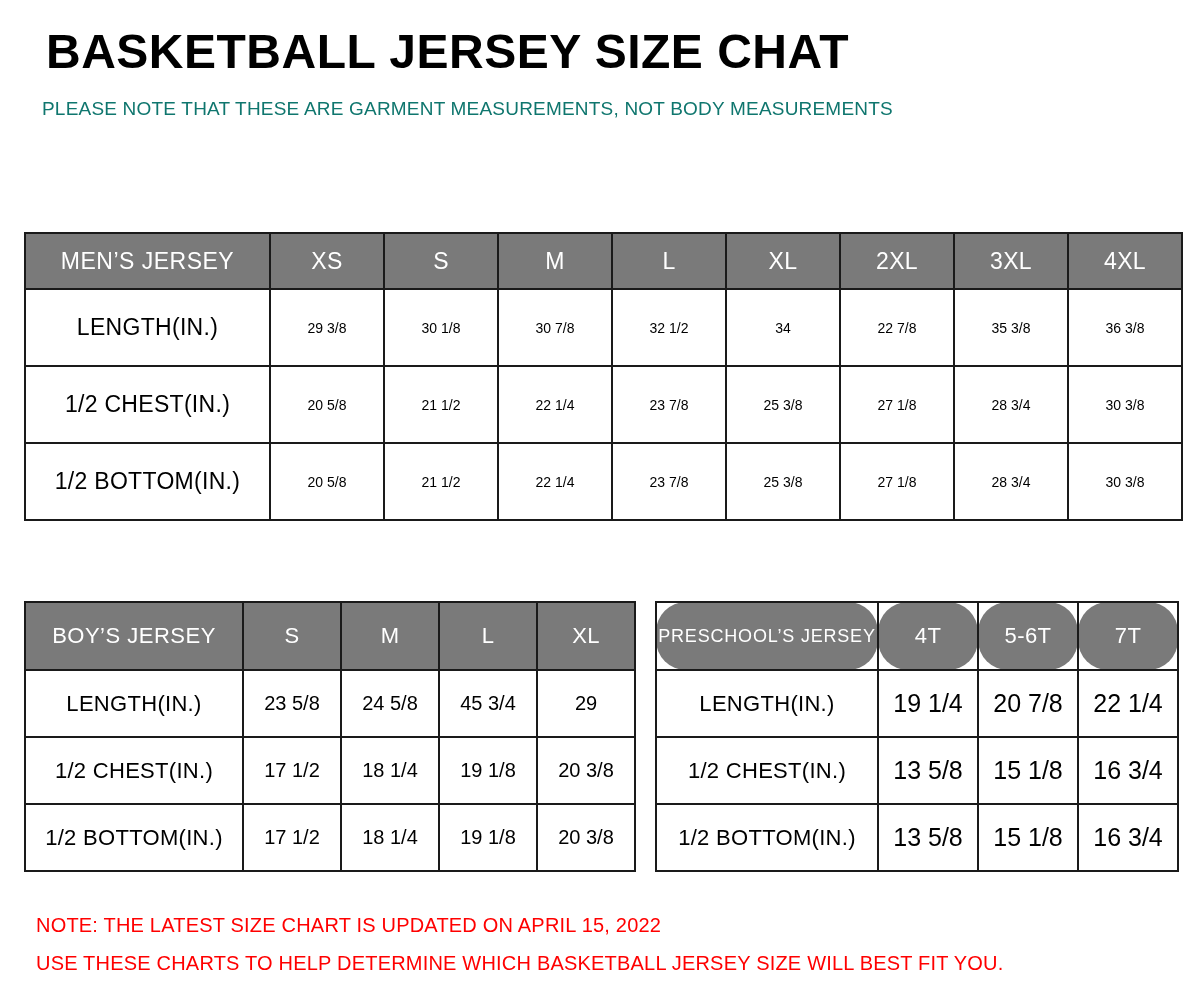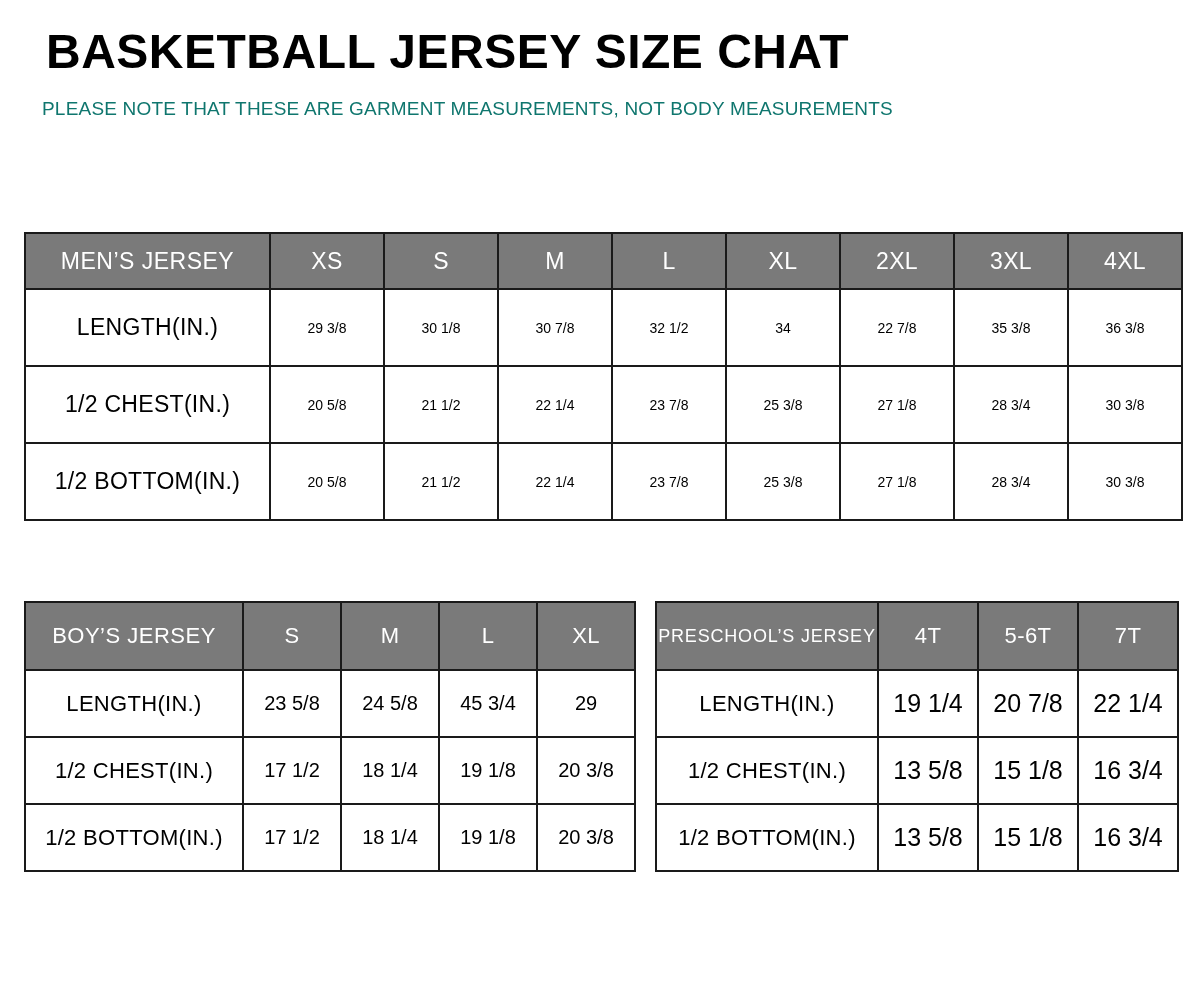--- a/index.html
+++ b/index.html
@@ -93,21 +93,21 @@
 
   
   #preschool-table {
     position: absolute;
     left: 655px;
     top: 575px;
     width: 522px;
   }
   #preschool-table col.c0 { width: 222px; }
   #preschool-table col.cx { width: 100px; }
-  #preschool-table .hdr-row td { height: 68px; font-size: 22px; }
+  #preschool-table .hdr-row td { height: 68px; font-size: 22px; border-radius: 30px; }
   #preschool-table .hdr-row td.rowlabel-h { font-size: 18px; letter-spacing: 0.8px; }
   #preschool-table .body-row td { height: 67px; font-size: 25px; }
   #preschool-table .body-row td.rowlabel { font-size: 22px; }
 
   .note-bottom {
     position: absolute;
     left: 36px;
     top: 880px;
     color: #ff0000;
     font-size: 20px;
@@ -253,14 +253,18 @@
       </tr>
       <tr class="body-row">
         <td class="rowlabel">1/2  BOTTOM(IN.)</td>
         <td>13  5/8</td>
         <td>15  1/8</td>
         <td>16  3/4</td>
       </tr>
     </tbody>
   </table>
 
+  <div class="note-bottom">
+    <div>NOTE: THE LATEST SIZE CHART IS UPDATED ON APRIL 15, 2022</div>
+    <div>USE THESE CHARTS TO HELP DETERMINE WHICH  BASKETBALL JERSEY  SIZE WILL BEST FIT YOU.</div>
+  </div>
 
 </div>
 
 </body></html>

